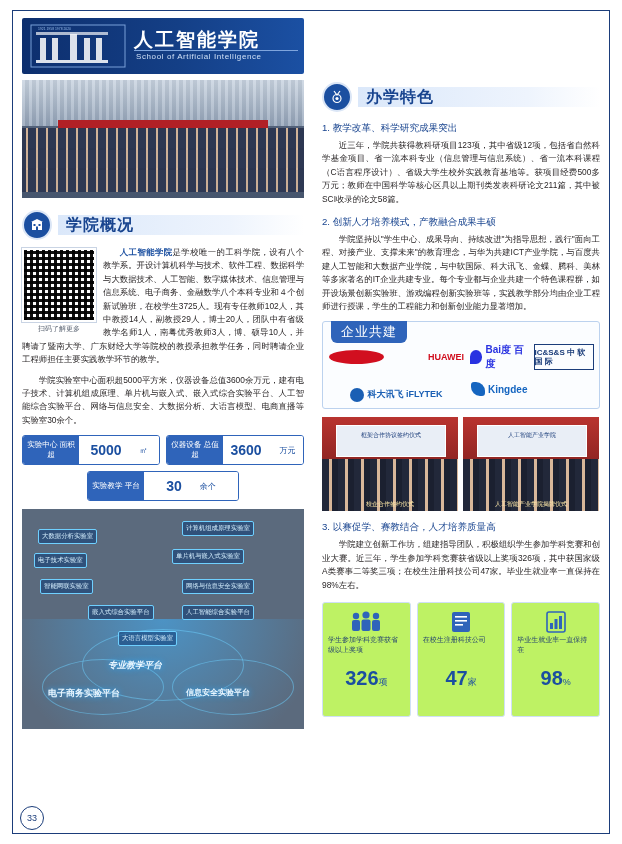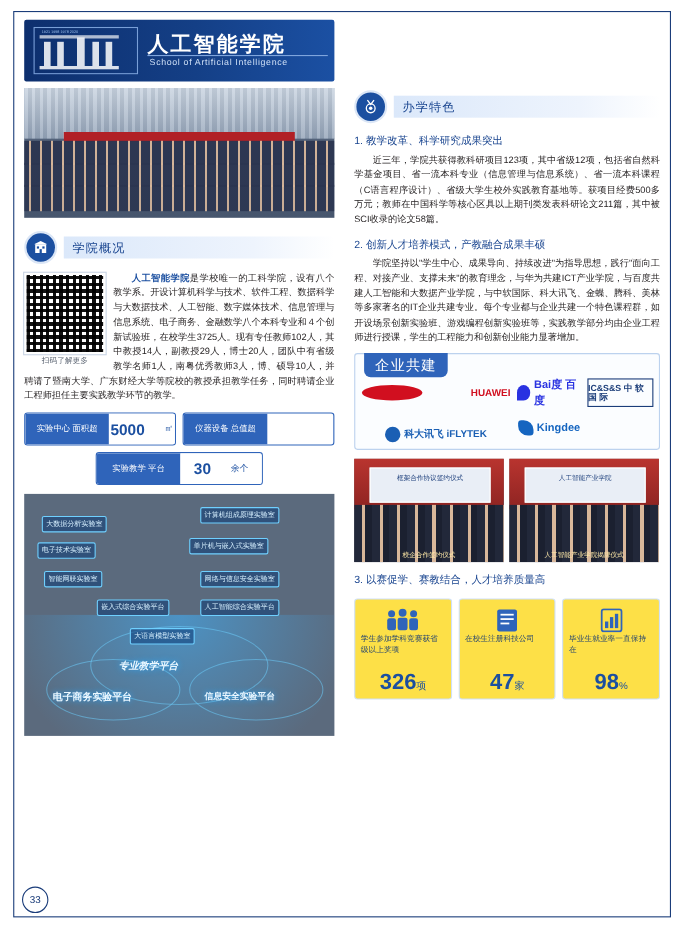--- a/index.html
+++ b/index.html
@@ -127,21 +127,21 @@
   .sec-head .band {
     margin-left: 6px;
     flex: 1;
     height: 20px;
     background: linear-gradient(90deg,#dbe8fa 0%, #eef4fd 70%, #ffffff 100%);
     display: flex; align-items: center;
     padding-left: 8px;
     box-sizing: border-box;
   }
   .sec-head .band span {
-    font-size: 11px; font-weight: normal; color: #18448f;
+    font-size: 16px; font-weight: bold; color: #18448f;
     letter-spacing: 1px;
   }
 
   
   p.body {
     font-size: 8.4px;
     line-height: 13.4px;
     text-align: justify;
     margin: 0 0 7px 0;
     text-indent: 2em;
@@ -189,21 +189,21 @@
     flex: 1;
   }
   .stat-pill .lab {
     background: #2f64ba;
     color: #fff;
     font-size: 7.6px;
     line-height: 10px;
     display: flex; align-items: center; justify-content: center;
     text-align: center;
     padding: 0 4px;
-    width: 76px;
+    width: 56px;
     box-sizing: border-box;
     flex: none;
   }
   .stat-pill .val {
     flex: 1;
     display: flex; align-items: baseline; justify-content: center;
     gap: 18px;
     background: #ffffff;
   }
   .stat-pill .val b {
@@ -345,22 +345,22 @@
   
   .kpi-row {
     display: flex;
     gap: 6px;
     margin-top: 10px;
   }
   .kpi {
     flex: 1;
     border: 1px solid #cfe0f6;
     border-radius: 3px;
-    background: #fde047;
-    padding: 6px 5px 1px 5px;
+    background: #bef264;
+    padding: 6px 5px 23px 5px;
     box-sizing: border-box;
     text-align: center;
   }
   .kpi .ico {
     height: 26px;
     display: flex; align-items: center; justify-content: center;
     color: #2f64ba;
   }
   .kpi .t {
     font-size: 7px;
@@ -440,33 +440,38 @@
       <div class="band">
         <span>学院概况</span>
       </div>
     </div>
 
     <div class="qr">
       <div class="code"></div>
       <div class="cap">扫码了解更多</div>
     </div>
     <p class="body"><span class="lead">人工智能学院</span><span>是学校唯一的工科学院，设有八个教学系。开设计算机科学与技术、软件工程、数据科学与大数据技术、人工智能、数字媒体技术、信息管理与信息系统、电子商务、金融数学八个本科专业和４个创新试验班，在校学生3725人。现有专任教师102人，其中教授14人，副教授29人，博士20人，团队中有省级教学名师1人，南粤优秀教师3人，博、硕导10人，并聘请了暨南大学、广东财经大学等院校的教授承担教学任务，同时聘请企业工程师担任主要实践教学环节的教学。</span></p>
+    <p class="body">学院实验室中心面积超5000平方米，仪器设备总值3600余万元，建有电子技术、计算机组成原理、单片机与嵌入式、嵌入式综合实验平台、人工智能综合实验平台、网络与信息安全、大数据分析、大语言模型、电商直播等实验室30余个。</p>
 
     <div class="stat-row">
       <div class="stat-pill">
         <div class="lab">实验中心
 面积超</div>
         <div class="val">
           <b>5000</b>
           <i>㎡</i>
         </div>
       </div>
       <div class="stat-pill">
         <div class="lab">仪器设备
 总值超</div>
+        <div class="val">
+          <b>3600</b>
+          <i>万元</i>
+        </div>
       </div>
     </div>
     <div class="stat-row single">
       <div class="stat-pill">
         <div class="lab">实验教学
 平台</div>
         <div class="val">
           <b>30</b>
           <i>余个</i>
         </div>
@@ -555,20 +560,21 @@
         <div class="stage"></div>
         <div class="scrn">
           <div class="scrn-txt">人工智能产业学院</div>
         </div>
         <div class="people"></div>
         <div class="cap">人工智能产业学院揭牌仪式</div>
       </div>
     </div>
 
     <div class="sub-head">3. 以赛促学、赛教结合，人才培养质量高</div>
+    <p class="body">学院建立创新工作坊，组建指导团队，积极组织学生参加学科竞赛和创业大赛。近三年，学生参加学科竞赛获省级以上奖项326项，其中获国家级A类赛事二等奖三项；在校生注册科技公司47家。毕业生就业率一直保持在98%左右。</p>
 
     <div class="kpi-row">
       <div class="kpi">
         <div class="ico">
           <svg width="34" height="22" viewBox="0 0 34 22">
             <circle cx="7" cy="5" r="3.2" fill="#2f64ba"></circle>
             <rect x="3" y="9" width="8" height="11" rx="2" fill="#2f64ba"></rect>
             <circle cx="17" cy="4" r="3.6" fill="#2f64ba"></circle>
             <rect x="12.5" y="8.5" width="9" height="11.5" rx="2" fill="#2f64ba"></rect>
             <circle cx="27" cy="5" r="3.2" fill="#2f64ba"></circle>

